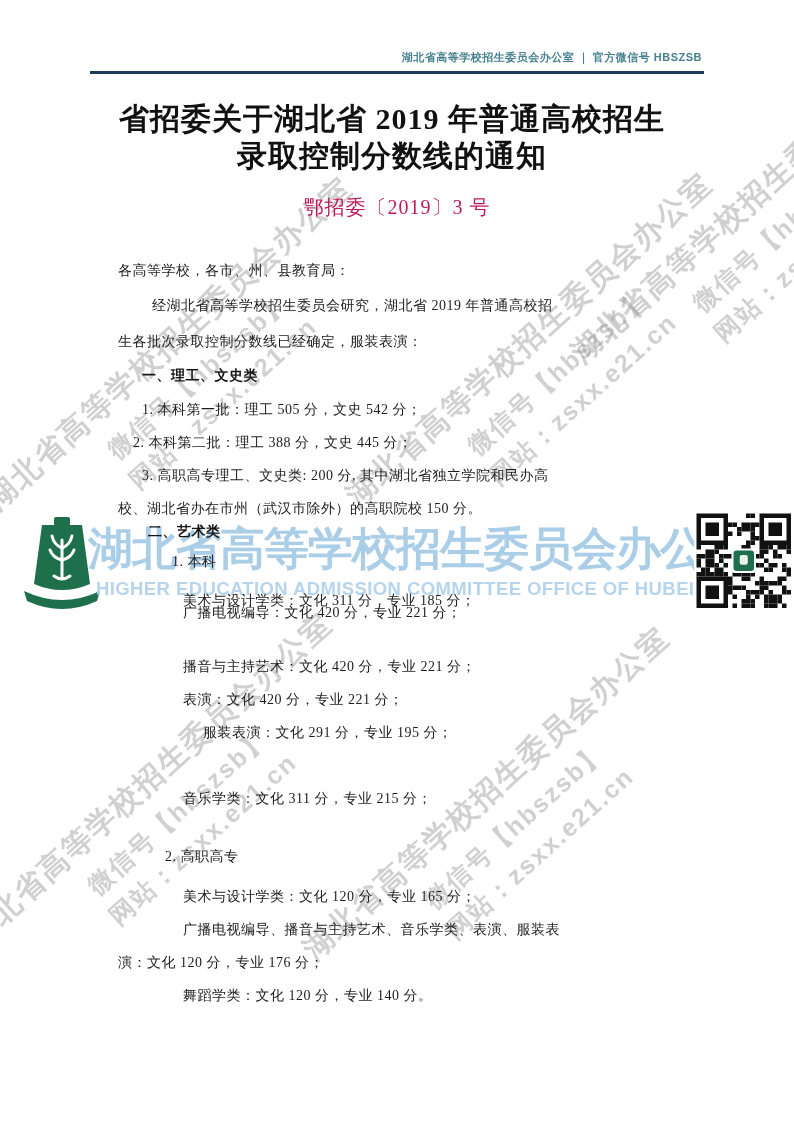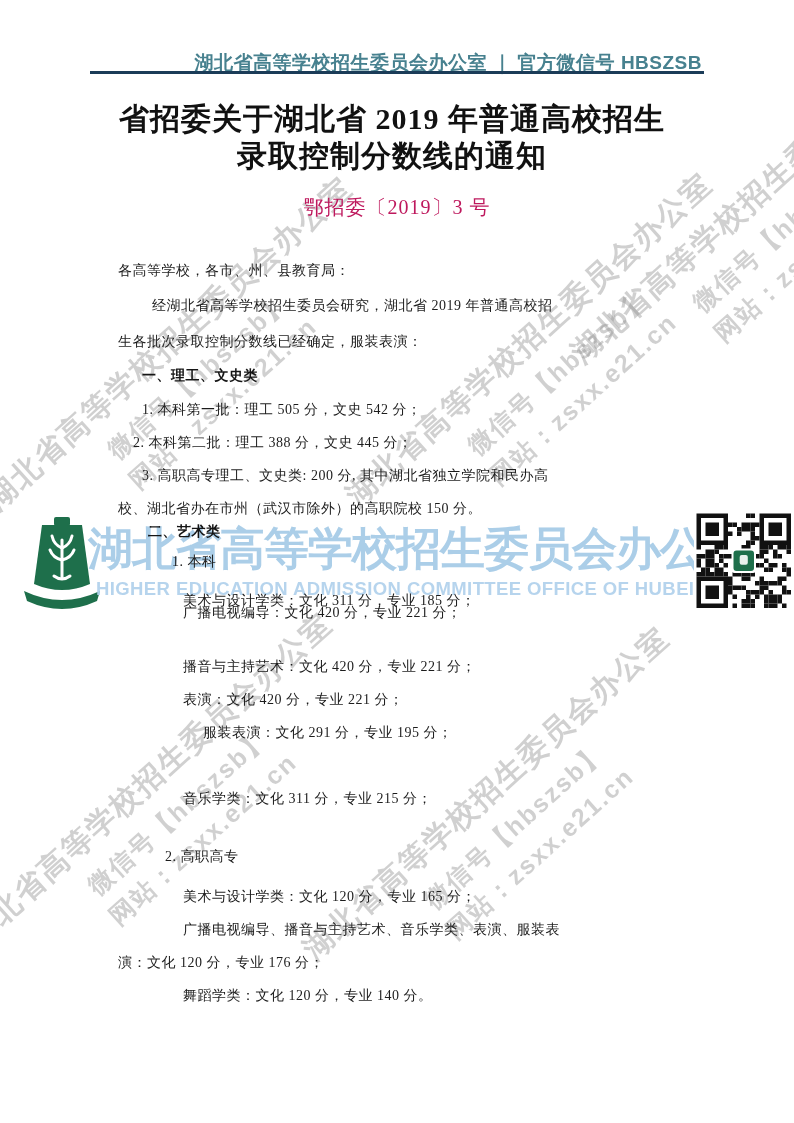--- a/index.html
+++ b/index.html
@@ -1,21 +1,21 @@
 <!DOCTYPE html>
 <html><head>
 <meta charset="utf-8">
 <style>
   html,body{margin:0;padding:0;background:#ffffff;}
   .page{position:relative;width:794px;height:1123px;background:#fff;overflow:hidden;
         font-family:"Liberation Serif","DejaVu Serif",serif;}
   
   .masthead{position:absolute;top:50px;left:90px;width:612px;text-align:right;
             font-family:"Liberation Sans","DejaVu Sans",sans-serif;
-            font-size:19px;font-weight:bold;color:#47818f;letter-spacing:.5px;white-space:nowrap;}
+            font-size:11px;font-weight:bold;color:#47818f;letter-spacing:.5px;white-space:nowrap;}
   .rule{position:absolute;top:71px;left:90px;width:614px;height:3px;background:#1b3c58;}
   
   .title{position:absolute;left:0;width:784px;text-align:center;font-weight:bold;
          font-size:30px;color:#111;letter-spacing:1px;white-space:nowrap;z-index:3;}
   .t1{top:99px;} .t2{top:136px;}
   .docnum{position:absolute;top:194px;left:0;width:794px;text-align:center;
           font-size:20px;color:#be185d;letter-spacing:1px;z-index:3;}
   
   .l{position:absolute;font-size:14px;color:#1c1c1c;letter-spacing:.5px;
      white-space:nowrap;z-index:3;}

